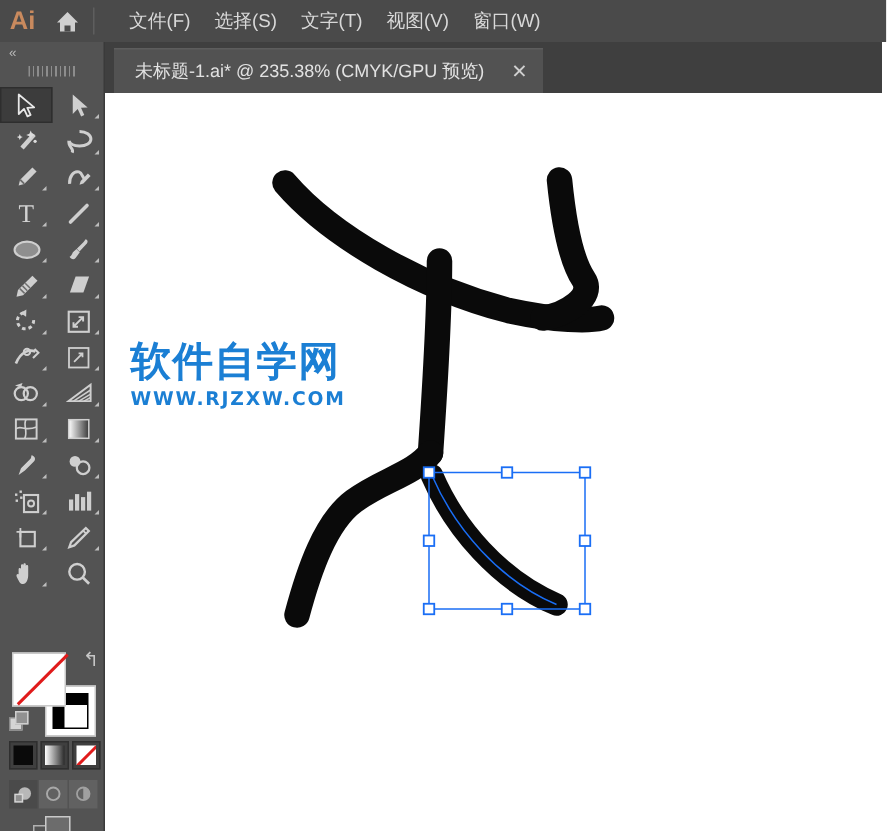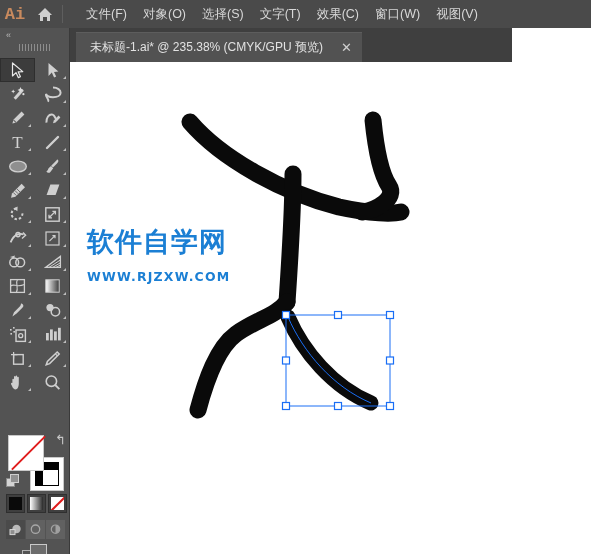--- a/index.html
+++ b/index.html
@@ -12,40 +12,40 @@
   #app{position:relative;width:591px;height:554px;overflow:hidden;background:#fff;}
 
   
   .menubar{
     position:absolute;left:0;top:0;width:591px;height:28px;
     background:#4a4a4a;display:flex;align-items:center;
   }
   .ai-logo{
     width:30px;height:28px;display:flex;align-items:center;justify-content:center;
     color:#c98a5e;font-size:17px;font-weight:700;letter-spacing:0px;
-    font-family:Liberation Mono, monospace;
+    font-family:Liberation Sans, sans-serif;
   }
   .home-btn{width:30px;height:28px;display:flex;align-items:center;justify-content:center;}
   .home-ico{width:15px;height:13px;position:relative;}
   .home-ico i{display:block;position:absolute;}
   .home-ico .roof{
     left:0;top:0;width:0;height:0;border-left:7.5px solid transparent;
     border-right:7.5px solid transparent;border-bottom:7px solid #cfcfcf;
   }
   .home-ico .base{left:2.5px;top:6px;width:10px;height:7px;background:#cfcfcf;}
   .home-ico .door{left:5.5px;top:9px;width:4px;height:4px;background:#4a4a4a;}
   .mb-sep{width:1px;height:18px;background:#5e5e5e;margin:0 5px 0 2px;}
   .menu-items{display:flex;align-items:center;margin-left:10px;}
   .menu-item{
     color:#d8d8d8;font-size:12.5px;padding:4px 8px;white-space:nowrap;cursor:default;
   }
 
   
   .tabbar{
-    position:absolute;left:0;top:28px;width:512px;height:34px;background:#3f3f3f;
+    position:absolute;left:0;top:28px;width:588px;height:34px;background:#3f3f3f;
   }
   .doc-tab{
     position:absolute;left:76px;top:4px;height:30px;background:#525252;
     display:flex;align-items:center;padding:0 6px 0 14px;box-sizing:border-box;
     border-top:1px solid #5d5d5d;
   }
   .doc-tab .title{color:#e2e2e2;font-size:12px;white-space:nowrap;}
   .doc-tab .close{
     color:#d0d0d0;font-size:13px;margin-left:14px;padding:0 4px;line-height:1;cursor:default;
   }
@@ -131,21 +131,21 @@
   .artwork{position:absolute;left:0;top:0;width:520px;height:492px;}
   .watermark{
     position:absolute;left:16px;top:166px;user-select:none;
   }
   .wm-cn{
     color:#1b7fd4;font-size:27px;font-weight:700;letter-spacing:1px;line-height:1;
     font-family:"DejaVu Sans","Liberation Sans",sans-serif;
     text-shadow:0 0 2px rgba(255,255,255,.9);
   }
   .wm-en{
-    color:#1b7fd4;font-size:12.5px;font-weight:700;letter-spacing:1.2px;line-height:1;margin-top:16px;
+    color:#1b7fd4;font-size:12.5px;font-weight:700;letter-spacing:1.2px;line-height:1;margin-top:5px;
     font-family:"DejaVu Sans","Liberation Sans",sans-serif;
   }
   .selection{position:absolute;left:0;top:0;width:520px;height:492px;pointer-events:none;}
 </style>
 </head>
 <body>
 
 <div id="app">
 
   <div class="menubar">
@@ -153,26 +153,24 @@
     <div class="home-btn">
       <span class="home-ico">
         <i class="roof"></i>
           <i class="base"></i>
           <i class="door"></i>
       </span>
     </div>
     <div class="mb-sep"></div>
     <div class="menu-items">
       <div class="menu-item">文件(F)</div>
-      <div class="menu-item">对象(O)</div>
       <div class="menu-item">选择(S)</div>
       <div class="menu-item">文字(T)</div>
-      <div class="menu-item">效果(C)</div>
+      <div class="menu-item">视图(V)</div>
       <div class="menu-item">窗口(W)</div>
-      <div class="menu-item">视图(V)</div>
     </div>
   </div>
 
   <div class="tabbar">
     <div class="doc-tab">
       <span class="title">未标题-1.ai* @ 235.38% (CMYK/GPU 预览)</span>
       <span class="close">✕</span>
     </div>
   </div>
 

